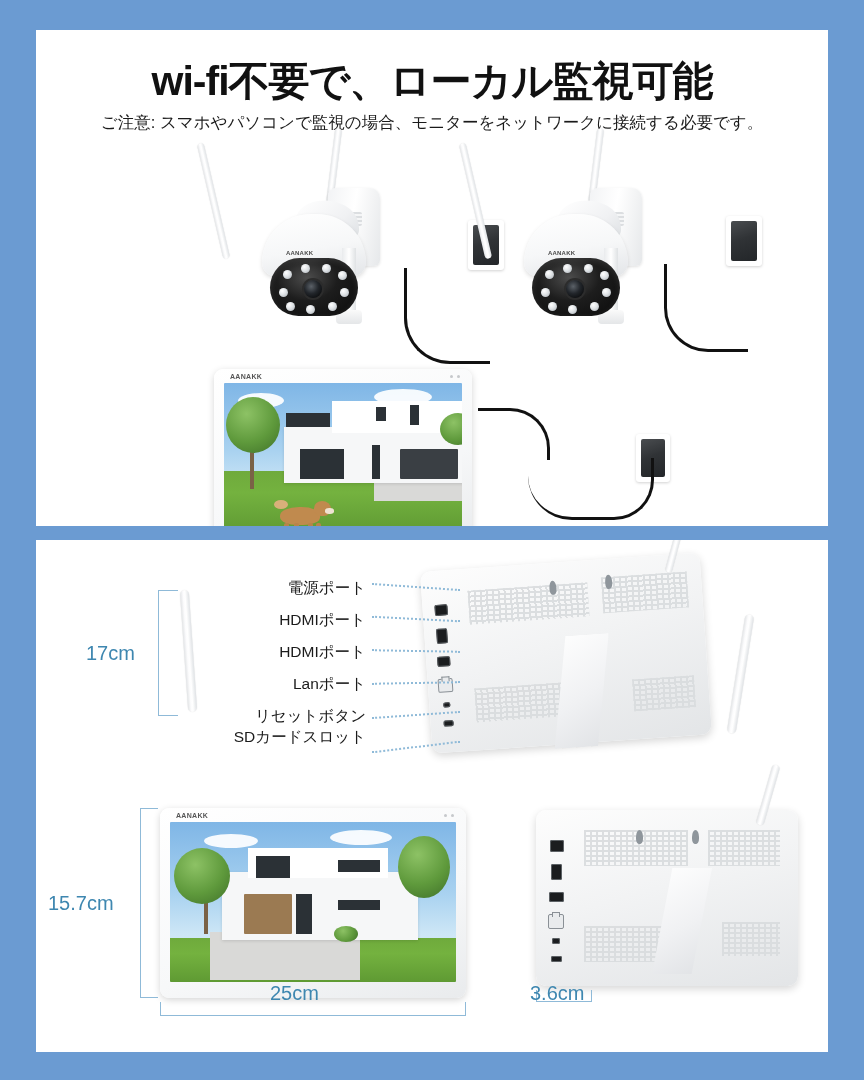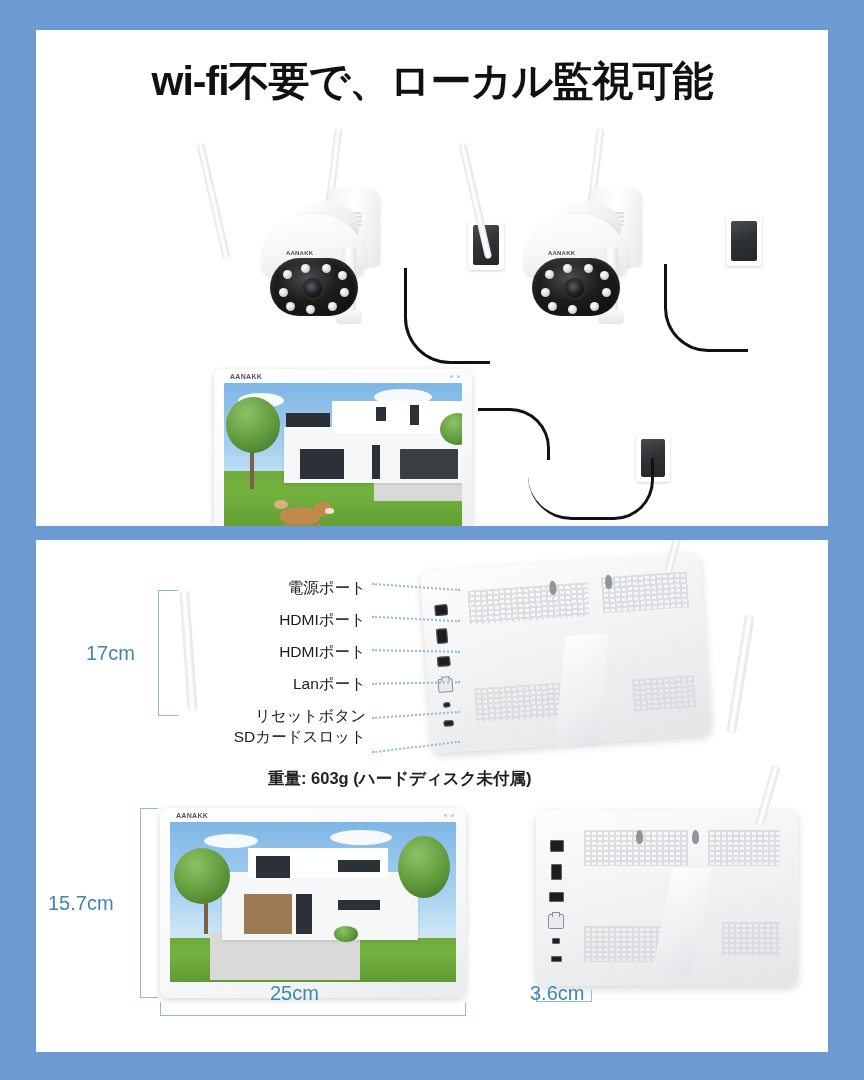--- a/index.html
+++ b/index.html
@@ -217,20 +217,21 @@
   }
 </style>
 </head>
 <body>
 
 <div class="page">
 
   <div class="panel panel-top">
 
     <div class="headline">wi-fi不要で、ローカル監視可能</div>
+    <div class="subline">ご注意: スマホやパソコンで監視の場合、モニターをネットワークに接続する必要です。</div>
 
     <div class="camera" style="left:208px; top:122px;">
       <div class="antenna" style="left:-34px; top:-10px; width:7px; height:118px; transform:rotate(-13deg);"></div>
       <div class="antenna" style="left:84px; top:-24px; width:7px; height:118px; transform:rotate(7deg);"></div>
       <div class="cam-bracket"></div>
       <div class="cam-neck"></div>
       <div class="cam-head"></div>
       <div class="cam-logo">AANAKK</div>
       <div class="cam-mount-cable"></div>
       <div class="cam-plug"></div>
@@ -352,21 +353,20 @@
     <div class="callout" style="left:190px; top:166px; width:140px;">リセットボタン</div>
     <div class="callout" style="left:174px; top:187px; width:156px;">SDカードスロット</div>
 
     <div class="leader" style="left:336px; top:46px; width:88px; transform:rotate(4deg);"></div>
     <div class="leader" style="left:336px; top:78px; width:88px; transform:rotate(3deg);"></div>
     <div class="leader" style="left:336px; top:110px; width:88px; transform:rotate(1deg);"></div>
     <div class="leader" style="left:336px; top:142px; width:88px; transform:rotate(-1deg);"></div>
     <div class="leader" style="left:336px; top:174px; width:88px; transform:rotate(-4deg);"></div>
     <div class="leader" style="left:336px; top:206px; width:88px; transform:rotate(-7deg);"></div>
 
-    <div class="weight-note" style="left:232px; top:228px;">重量: 603g (ハードディスク未付属)</div>
 
     <div class="antenna" style="left:148px; top:50px; width:9px; height:122px; transform:rotate(-4deg);"></div>
     <div class="brk brk-v" style="left:122px; top:50px; width:20px; height:126px;"></div>
     <div class="dim-label big" style="left:50px; top:102px;">17cm</div>
 
     <div class="antenna" style="left:700px; top:74px; width:9px; height:120px; transform:rotate(9deg);"></div>
 
     <div class="monitor-front" style="left:124px; top:268px; width:306px; height:190px;">
       <div class="mon-logo">AANAKK</div>
       <div class="mon-dots">

